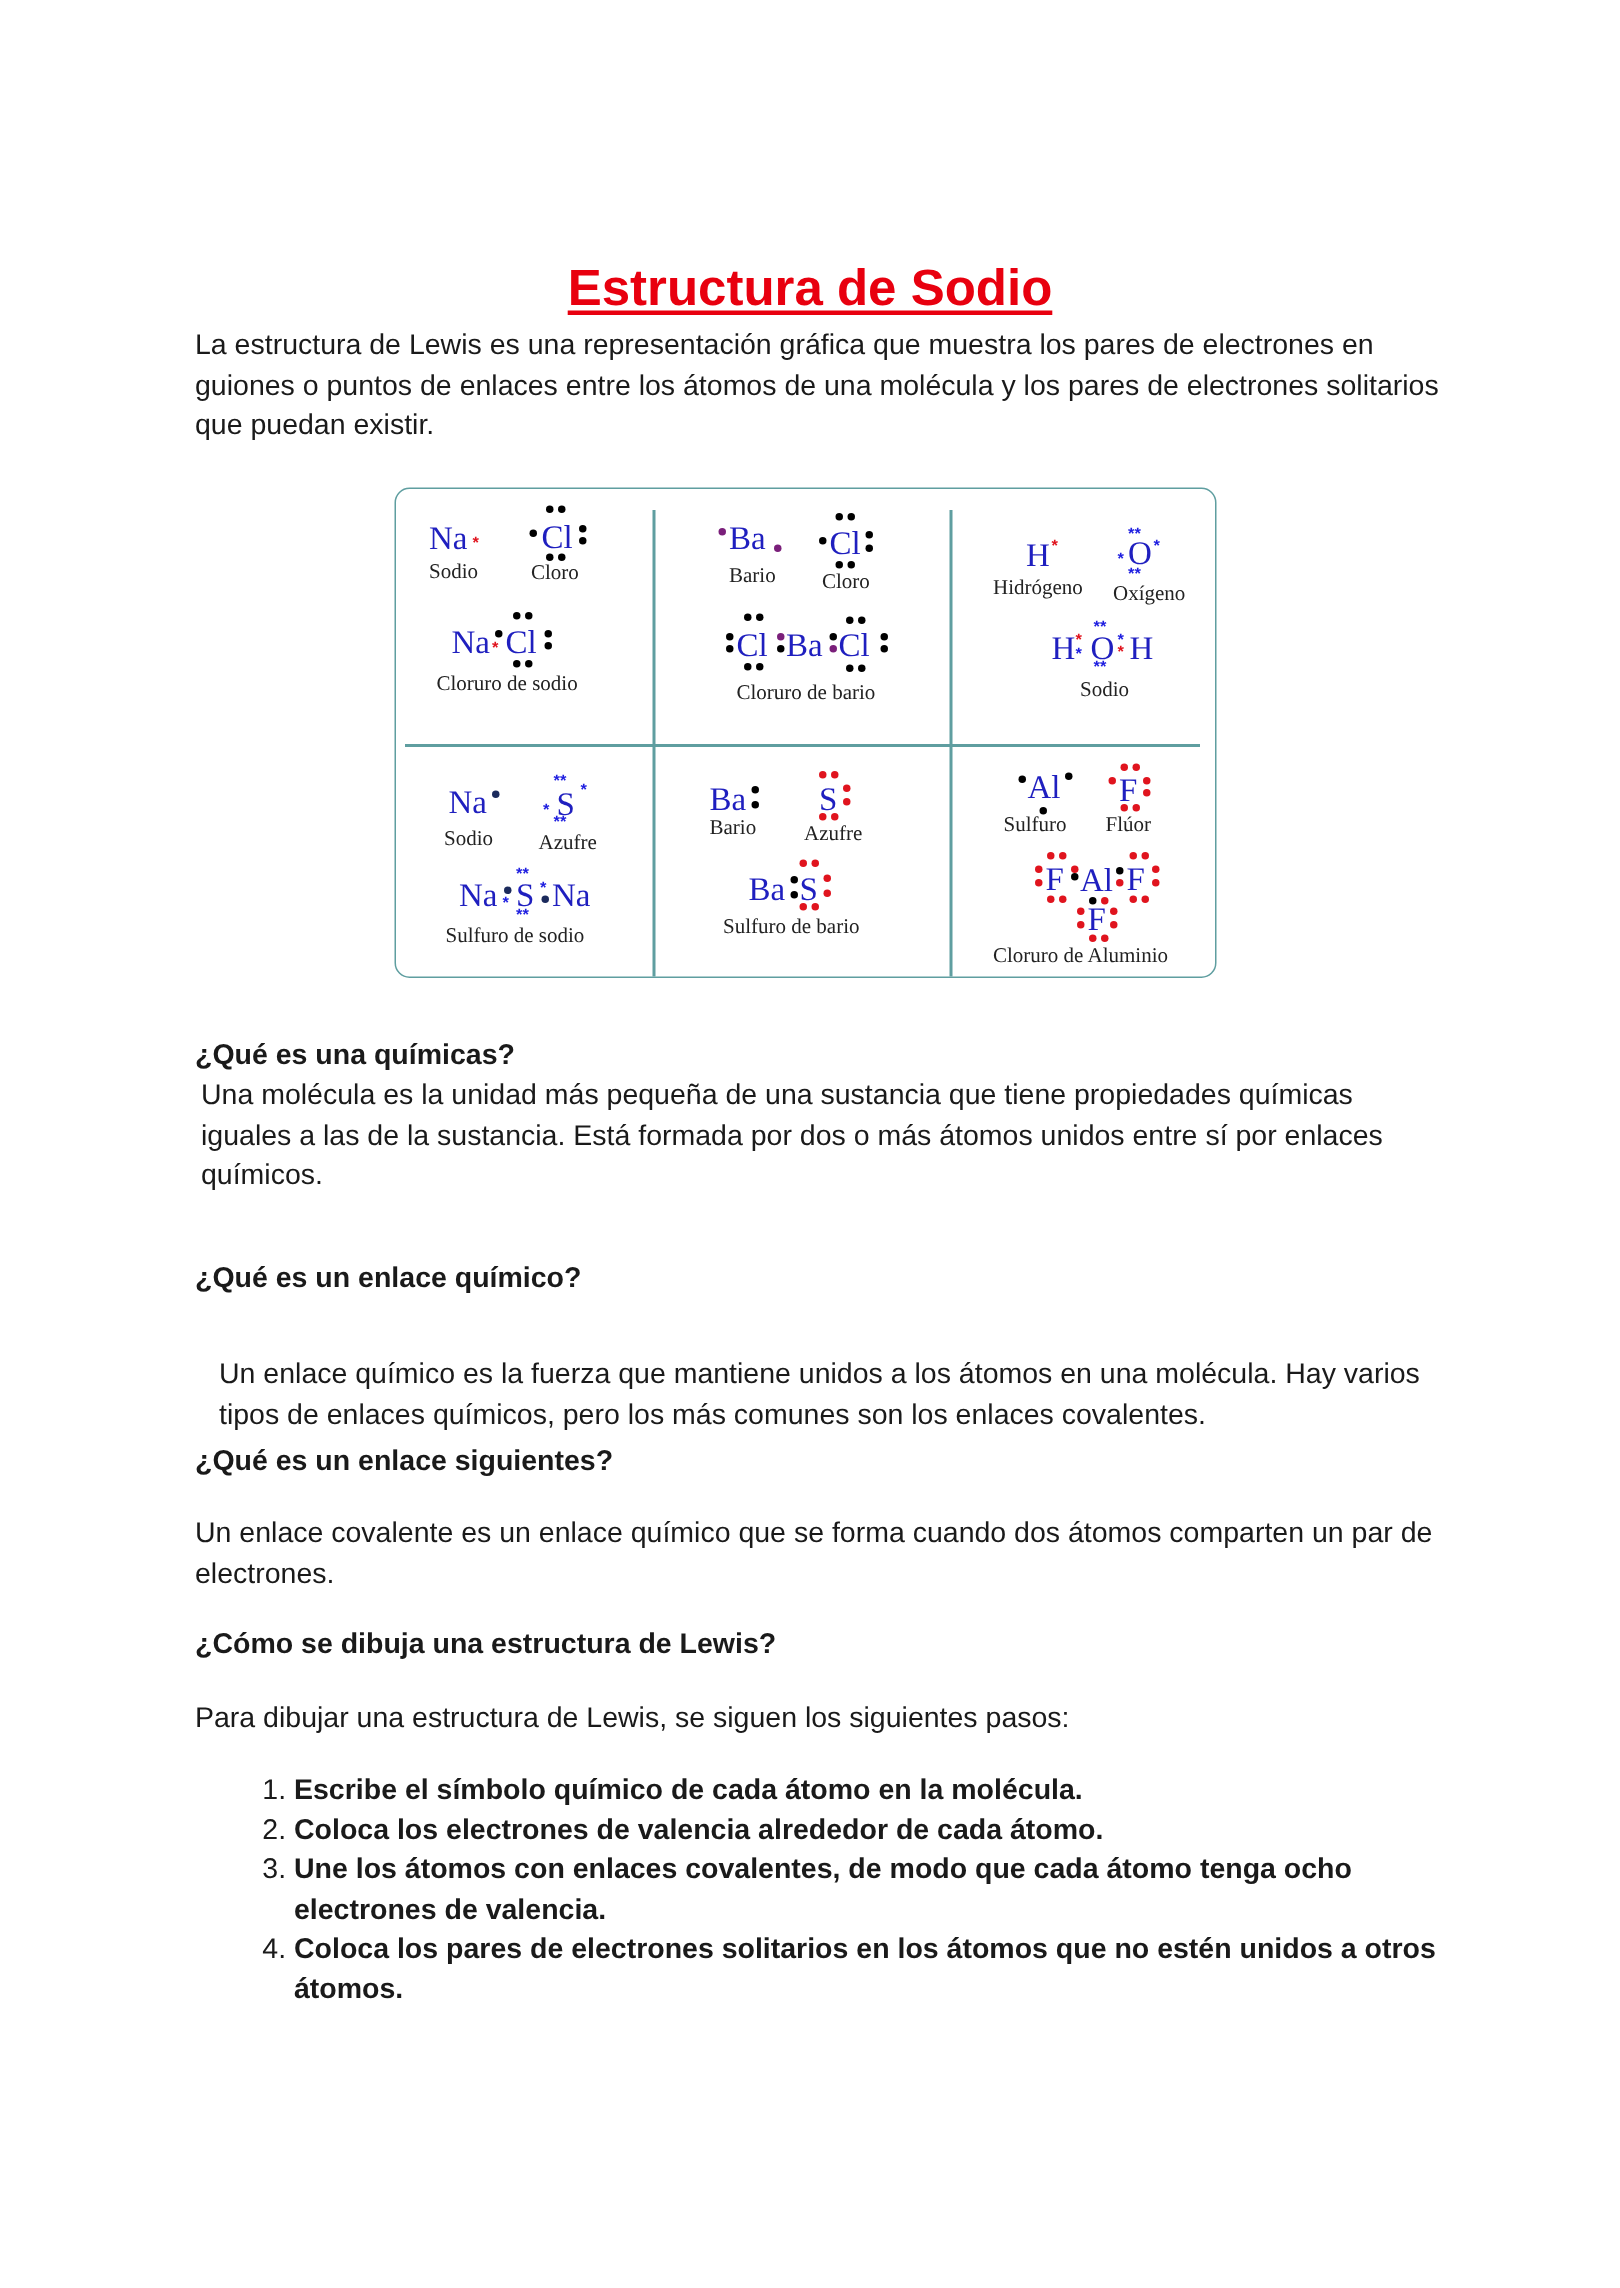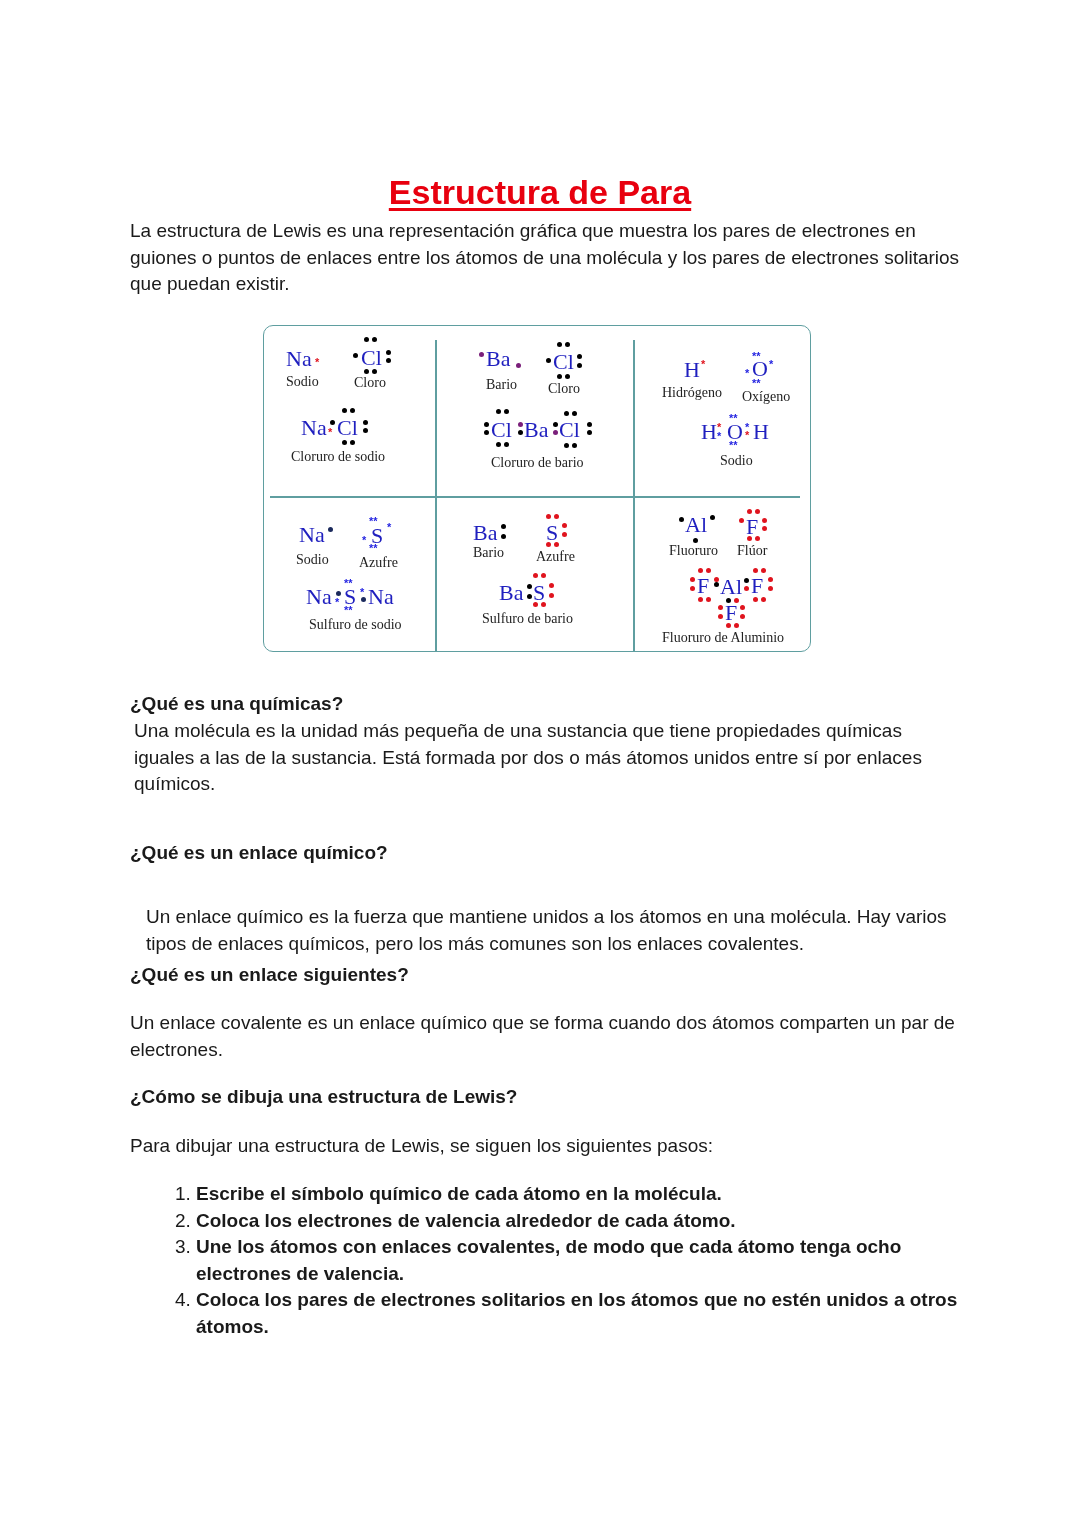--- a/index.html
+++ b/index.html
@@ -29,21 +29,21 @@
   .sr { color:#e0141e; }
 
   ol.steps { position:absolute; left:160px; top:1181px; width:800px; margin:0; padding:0 0 0 36px;
              font-size:19px; font-weight:bold; line-height:26.5px; color:#1a1a1a; }
   ol.steps li { padding-left:0px; }
   ol.steps li::marker { font-weight:normal; }
 </style>
 </head>
 <body>
 
-<h1 class="title">Estructura de Para</h1>
+<h1 class="title">Estructura de Sodio</h1>
 
 <p class="para" style="top:218px;margin:0;">La estructura de Lewis es una representación gráfica que muestra los pares de electrones en guiones o puntos de enlaces entre los átomos de una molécula y los pares de electrones solitarios que puedan existir.</p>
 
 <div class="figure">
   <div class="vline" style="left:171px;"></div>
   <div class="vline" style="left:369px;"></div>
   <div class="hline"></div>
 
   <div class="cell" style="left:0;top:0;width:171px;height:170px;">
     <span class="sym" style="left:22px;top:22px;">Na</span>
@@ -149,21 +149,21 @@
 
     <span class="sym" style="left:42px;top:88px;">Na</span>
     <span class="dot nv" style="left:72px;top:93px;"></span>
       <span class="star sb" style="left:71px;top:99px;">*</span>
     <span class="star sb" style="left:80px;top:80px;">**</span>
     <span class="sym" style="left:80px;top:88px;">S</span>
     <span class="star sb" style="left:80px;top:107px;">**</span>
     <span class="star sb" style="left:96px;top:89px;">*</span>
       <span class="dot nv" style="left:97px;top:99px;"></span>
     <span class="sym" style="left:104px;top:88px;">Na</span>
-    <span class="lbl" style="left:33px;top:120px;margin-left:12px;">Sulfuro de sodio</span>
+    <span class="lbl" style="left:33px;top:120px;">Sulfuro de sodio</span>
   </div>
 
   <div class="cell" style="left:172px;top:172px;width:197px;height:155px;">
     <span class="sym" style="left:37px;top:24px;">Ba</span>
     <span class="dot bk" style="left:65px;top:26px;"></span>
       <span class="dot bk" style="left:65px;top:36px;"></span>
     <span class="lbl" style="left:37px;top:48px;">Bario</span>
 
     <span class="dot rd" style="left:110px;top:16px;"></span>
       <span class="dot rd" style="left:118px;top:16px;"></span>
@@ -185,21 +185,21 @@
     <span class="dot rd" style="left:97px;top:104px;"></span>
       <span class="dot rd" style="left:105px;top:104px;"></span>
     <span class="lbl" style="left:46px;top:114px;">Sulfuro de bario</span>
   </div>
 
   <div class="cell" style="left:370px;top:172px;width:176px;height:155px;">
     <span class="dot bk" style="left:45px;top:19px;"></span>
     <span class="sym" style="left:51px;top:16px;">Al</span>
     <span class="dot bk" style="left:76px;top:17px;"></span>
     <span class="dot bk" style="left:59px;top:40px;"></span>
-    <span class="lbl" style="left:35px;top:46px;">Fluoruro</span>
+    <span class="lbl" style="left:35px;top:46px;">Sulfuro</span>
 
     <span class="dot rd" style="left:113px;top:11px;"></span>
       <span class="dot rd" style="left:121px;top:11px;"></span>
     <span class="dot rd" style="left:105px;top:20px;"></span>
     <span class="sym" style="left:112px;top:18px;">F</span>
     <span class="dot rd" style="left:128px;top:20px;"></span>
       <span class="dot rd" style="left:128px;top:28px;"></span>
     <span class="dot rd" style="left:113px;top:38px;"></span>
       <span class="dot rd" style="left:121px;top:38px;"></span>
     <span class="lbl" style="left:103px;top:46px;">Flúor</span>
@@ -228,21 +228,21 @@
 
     <span class="dot bk" style="left:92px;top:100px;"></span>
       <span class="dot rd" style="left:100px;top:100px;"></span>
     <span class="dot rd" style="left:84px;top:107px;"></span>
       <span class="dot rd" style="left:84px;top:116px;"></span>
     <span class="sym" style="left:91px;top:104px;">F</span>
     <span class="dot rd" style="left:106px;top:107px;"></span>
       <span class="dot rd" style="left:106px;top:116px;"></span>
     <span class="dot rd" style="left:92px;top:125px;"></span>
       <span class="dot rd" style="left:100px;top:125px;"></span>
-    <span class="lbl" style="left:28px;top:133px;">Fluoruro de Aluminio</span>
+    <span class="lbl" style="left:28px;top:133px;">Cloruro de Aluminio</span>
   </div>
 </div>
 
 <div class="heading" style="top:693px;">¿Qué es una químicas?</div>
 <p class="para" style="top:714px;margin:4px;">Una molécula es la unidad más pequeña de una sustancia que tiene propiedades químicas iguales a las de la sustancia. Está formada por dos o más átomos unidos entre sí por enlaces químicos.</p>
 
 <div class="heading" style="top:842px;">¿Qué es un enlace químico?</div>
 <p class="para" style="top:888px;margin:16px;">Un enlace químico es la fuerza que mantiene unidos a los átomos en una molécula. Hay varios tipos de enlaces químicos, pero los más comunes son los enlaces covalentes.</p>
 
 <div class="heading" style="top:964px;">¿Qué es un enlace siguientes?</div>

